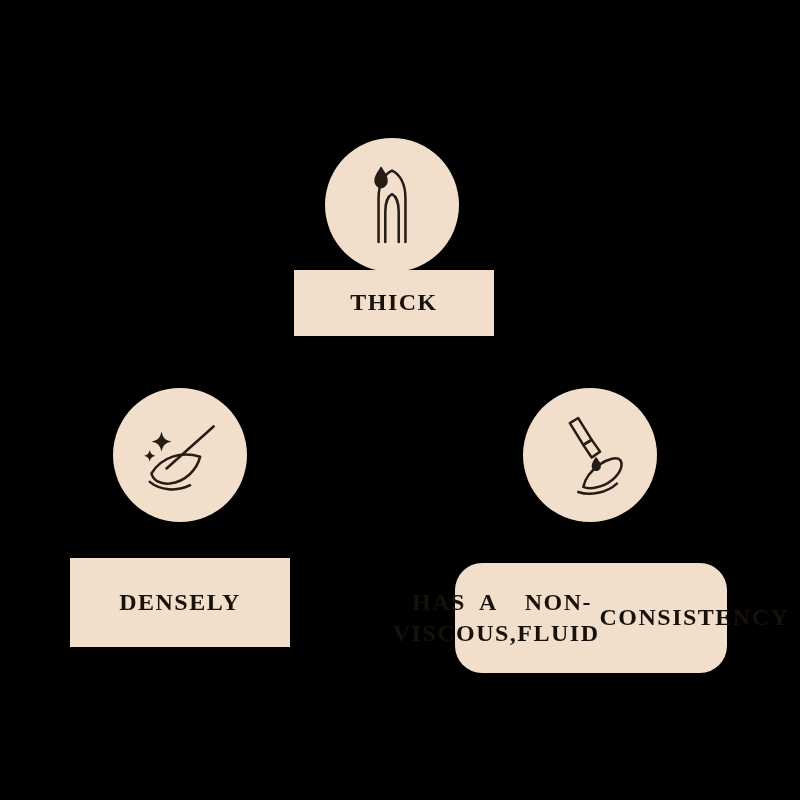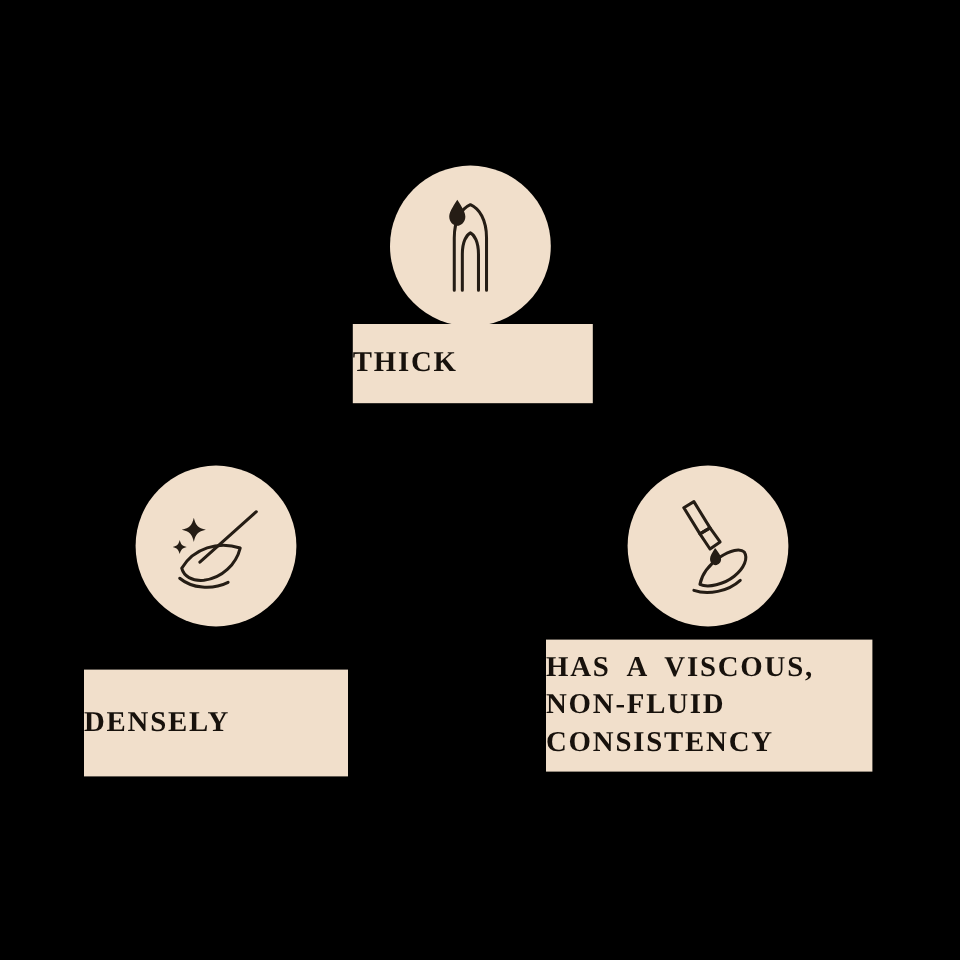--- a/index.html
+++ b/index.html
@@ -21,39 +21,39 @@
     position:absolute;
     border-radius:50%;
     background:var(--cream);
     display:flex;align-items:center;justify-content:center;
   }
   .circle svg{display:block;}
   .label{
     position:absolute;
     background:var(--cream);
     color:var(--ink);
-    display:flex;flex-direction:column;
-    align-items:flex-start;justify-content:center;
+    display:flex;
+    align-items:center;justify-content:center;
     font-weight:700;
     font-size:24px;
     letter-spacing:1.5px;
     word-spacing:7px;
     line-height:1.3;
     text-align:center;
     text-transform:uppercase;
   }
   
   .circle-top{left:325px;top:138px;width:134px;height:134px;}
   .label-top{left:294px;top:270px;width:200px;height:66px;}
   
   .circle-left{left:113px;top:388px;width:134px;height:134px;}
   .label-left{left:70px;top:533px;width:220px;height:89px;margin-top:25px;}
   
   .circle-right{left:523px;top:388px;width:134px;height:134px;}
-  .label-right{left:455px;top:533px;width:272px;height:110px;}
+  .label-right{left:455px;top:563px;width:272px;height:110px;border-radius:27px;}
   .icon-line{fill:none;stroke:var(--stroke);stroke-width:3;stroke-linecap:round;stroke-linejoin:round;}
   .icon-fill{fill:var(--stroke);stroke:none;}
 </style>
 </head>
 <body>
 
 <div class="canvas">
 
   <div class="feature">
     <div class="circle circle-top">

